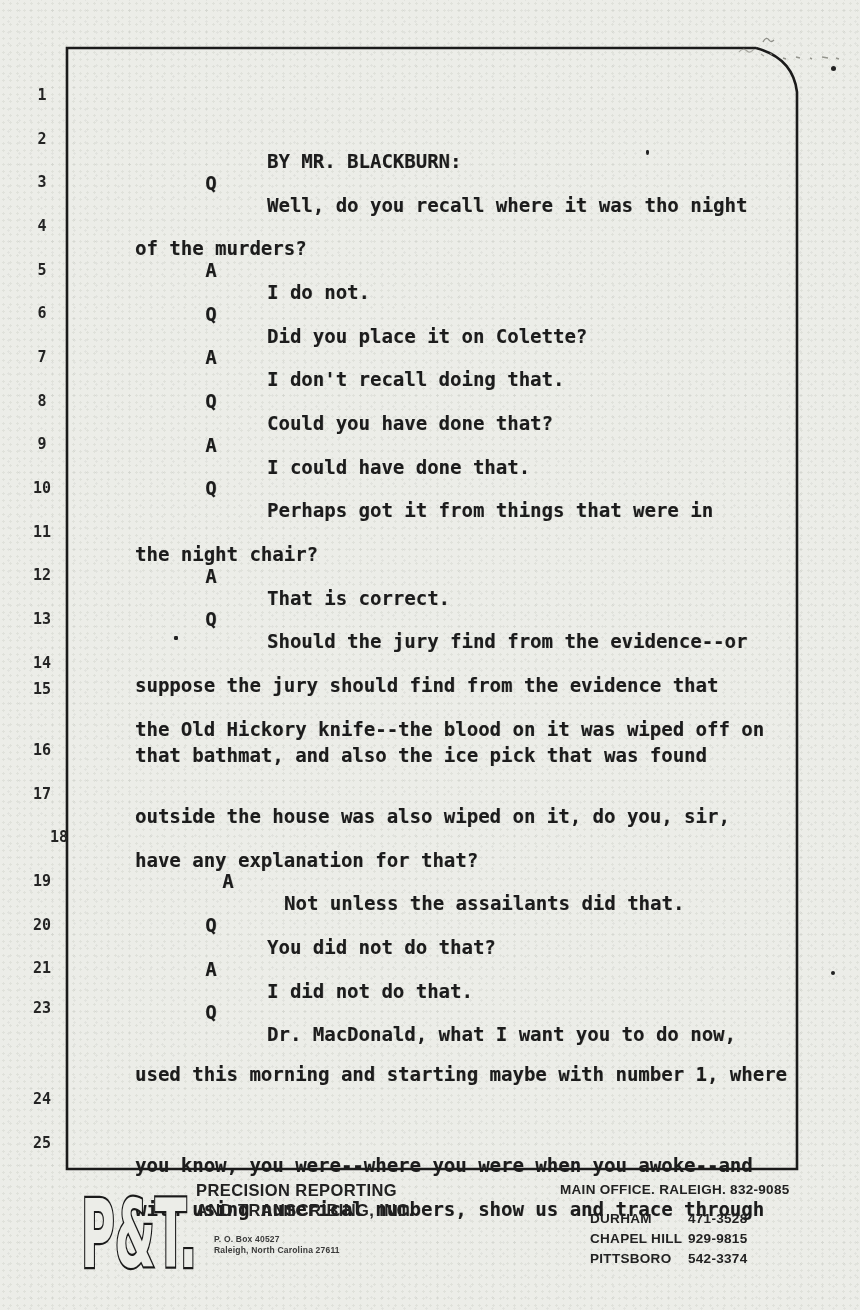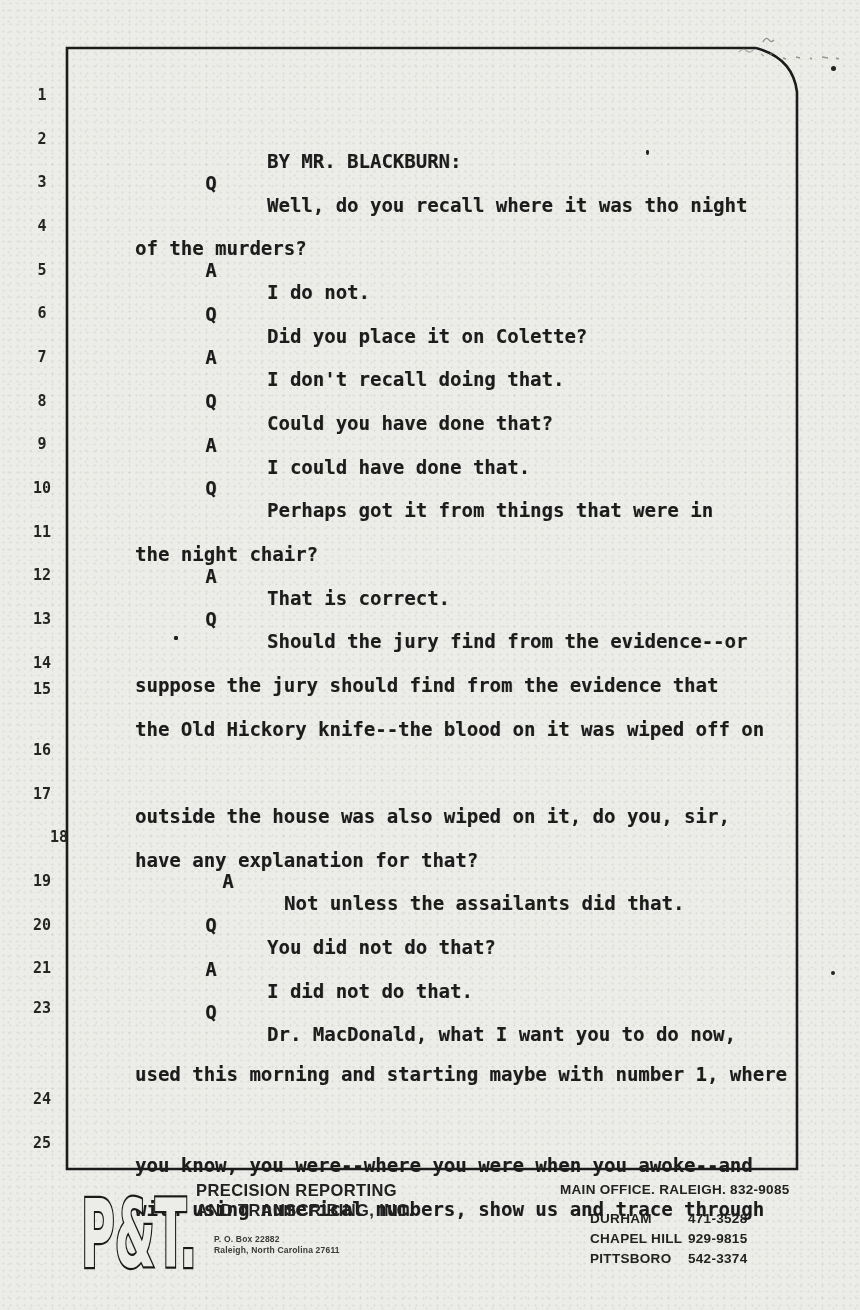--- a/index.html
+++ b/index.html
@@ -139,20 +139,21 @@
     <span class="ltext">suppose the jury should find from the evidence that</span>
   </div>
     <div class="t-row type-cont" style="top: 651.58px;">
     <span class="lnum">14</span>
     
     <span class="ltext">the Old Hickory knife--the blood on it was wiped off on</span>
   </div>
     <div class="t-row type-cont" style="top: 678px; padding-left: 20px;">
     <span class="lnum">15</span>
     
+    <span class="ltext">that bathmat, and also the ice pick that was found</span>
   </div>
     <div class="t-row type-cont" style="top: 738.9px;">
     <span class="lnum">16</span>
     
     <span class="ltext">outside the house was also wiped on it, do you, sir,</span>
   </div>
     <div class="t-row type-cont" style="top: 782.56px;">
     <span class="lnum">17</span>
     
     <span class="ltext">have any explanation for that?</span>
@@ -196,21 +197,21 @@
 
 <div class="footer">
   <svg class="logo-svg" viewBox="0 0 120 112" xmlns="http://www.w3.org/2000/svg">
     <text x="1" y="90" font-family="DejaVu Sans, sans-serif" font-weight="bold" font-size="96" textLength="118" lengthAdjust="spacingAndGlyphs" fill="#ecede8" stroke="#1a1a1a" stroke-width="4.5" paint-order="stroke">P&amp;T.</text>
   </svg>
   <div class="company">
     <div>PRECISION REPORTING</div>
     <div>AND TRANSCRIBING, INC.</div>
   </div>
   <div class="po-address">
-    <div>P. O. Box 22882</div>
+    <div>P. O. Box 40527</div>
     <div>Raleigh, North Carolina 27611</div>
   </div>
   <div class="contacts">
     <div class="main-line">MAIN OFFICE. RALEIGH. 832-9085</div>
     <div>
         <div class="branch-row">
     <span class="b-city">DURHAM</span>
     <span class="b-phone">471-3528</span>
   </div>
         <div class="branch-row">

